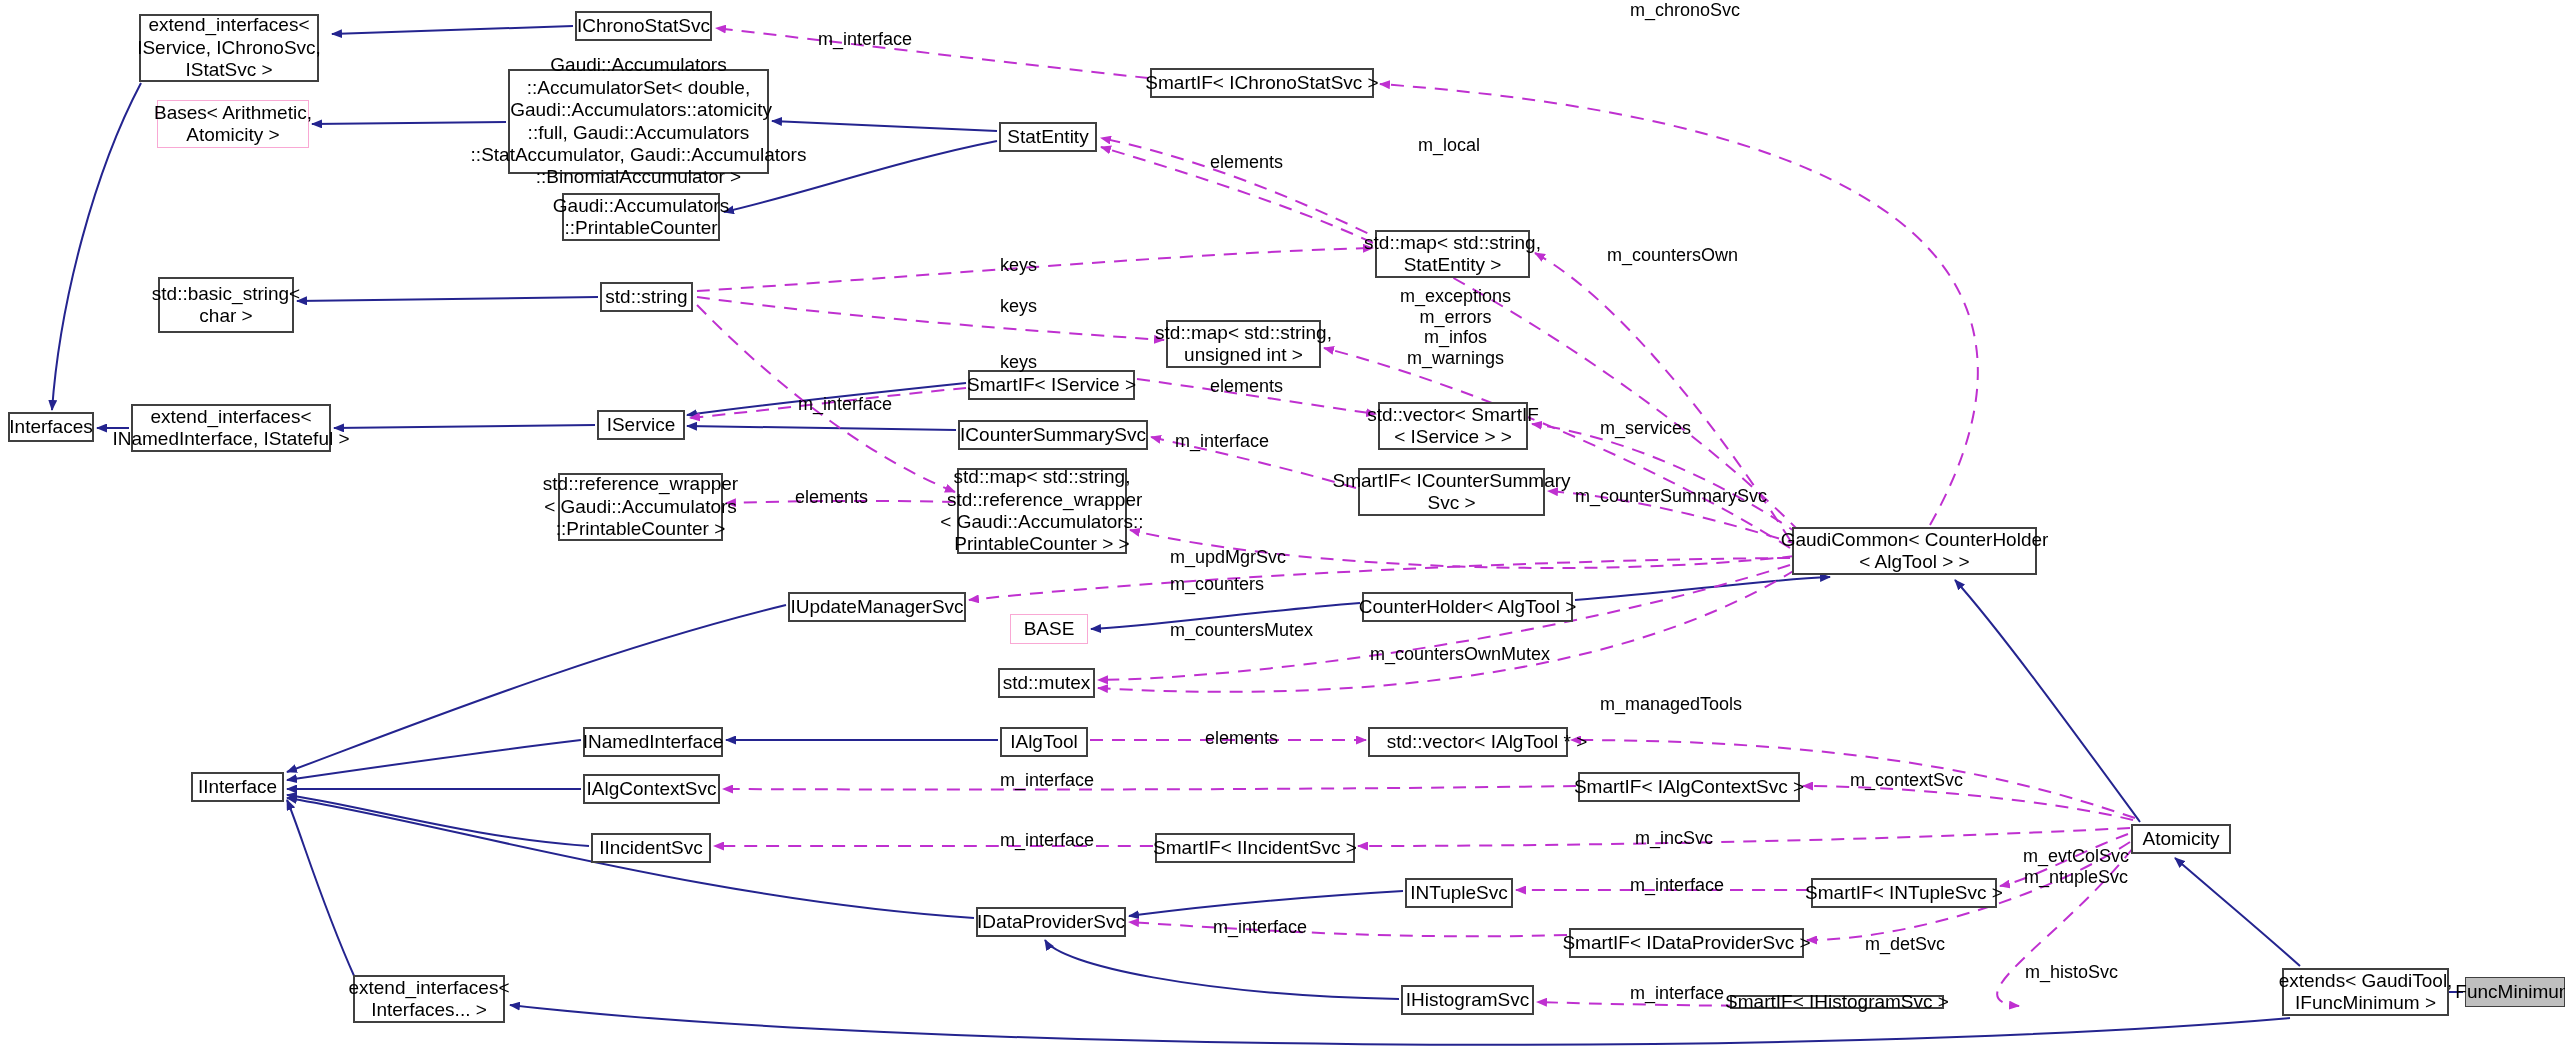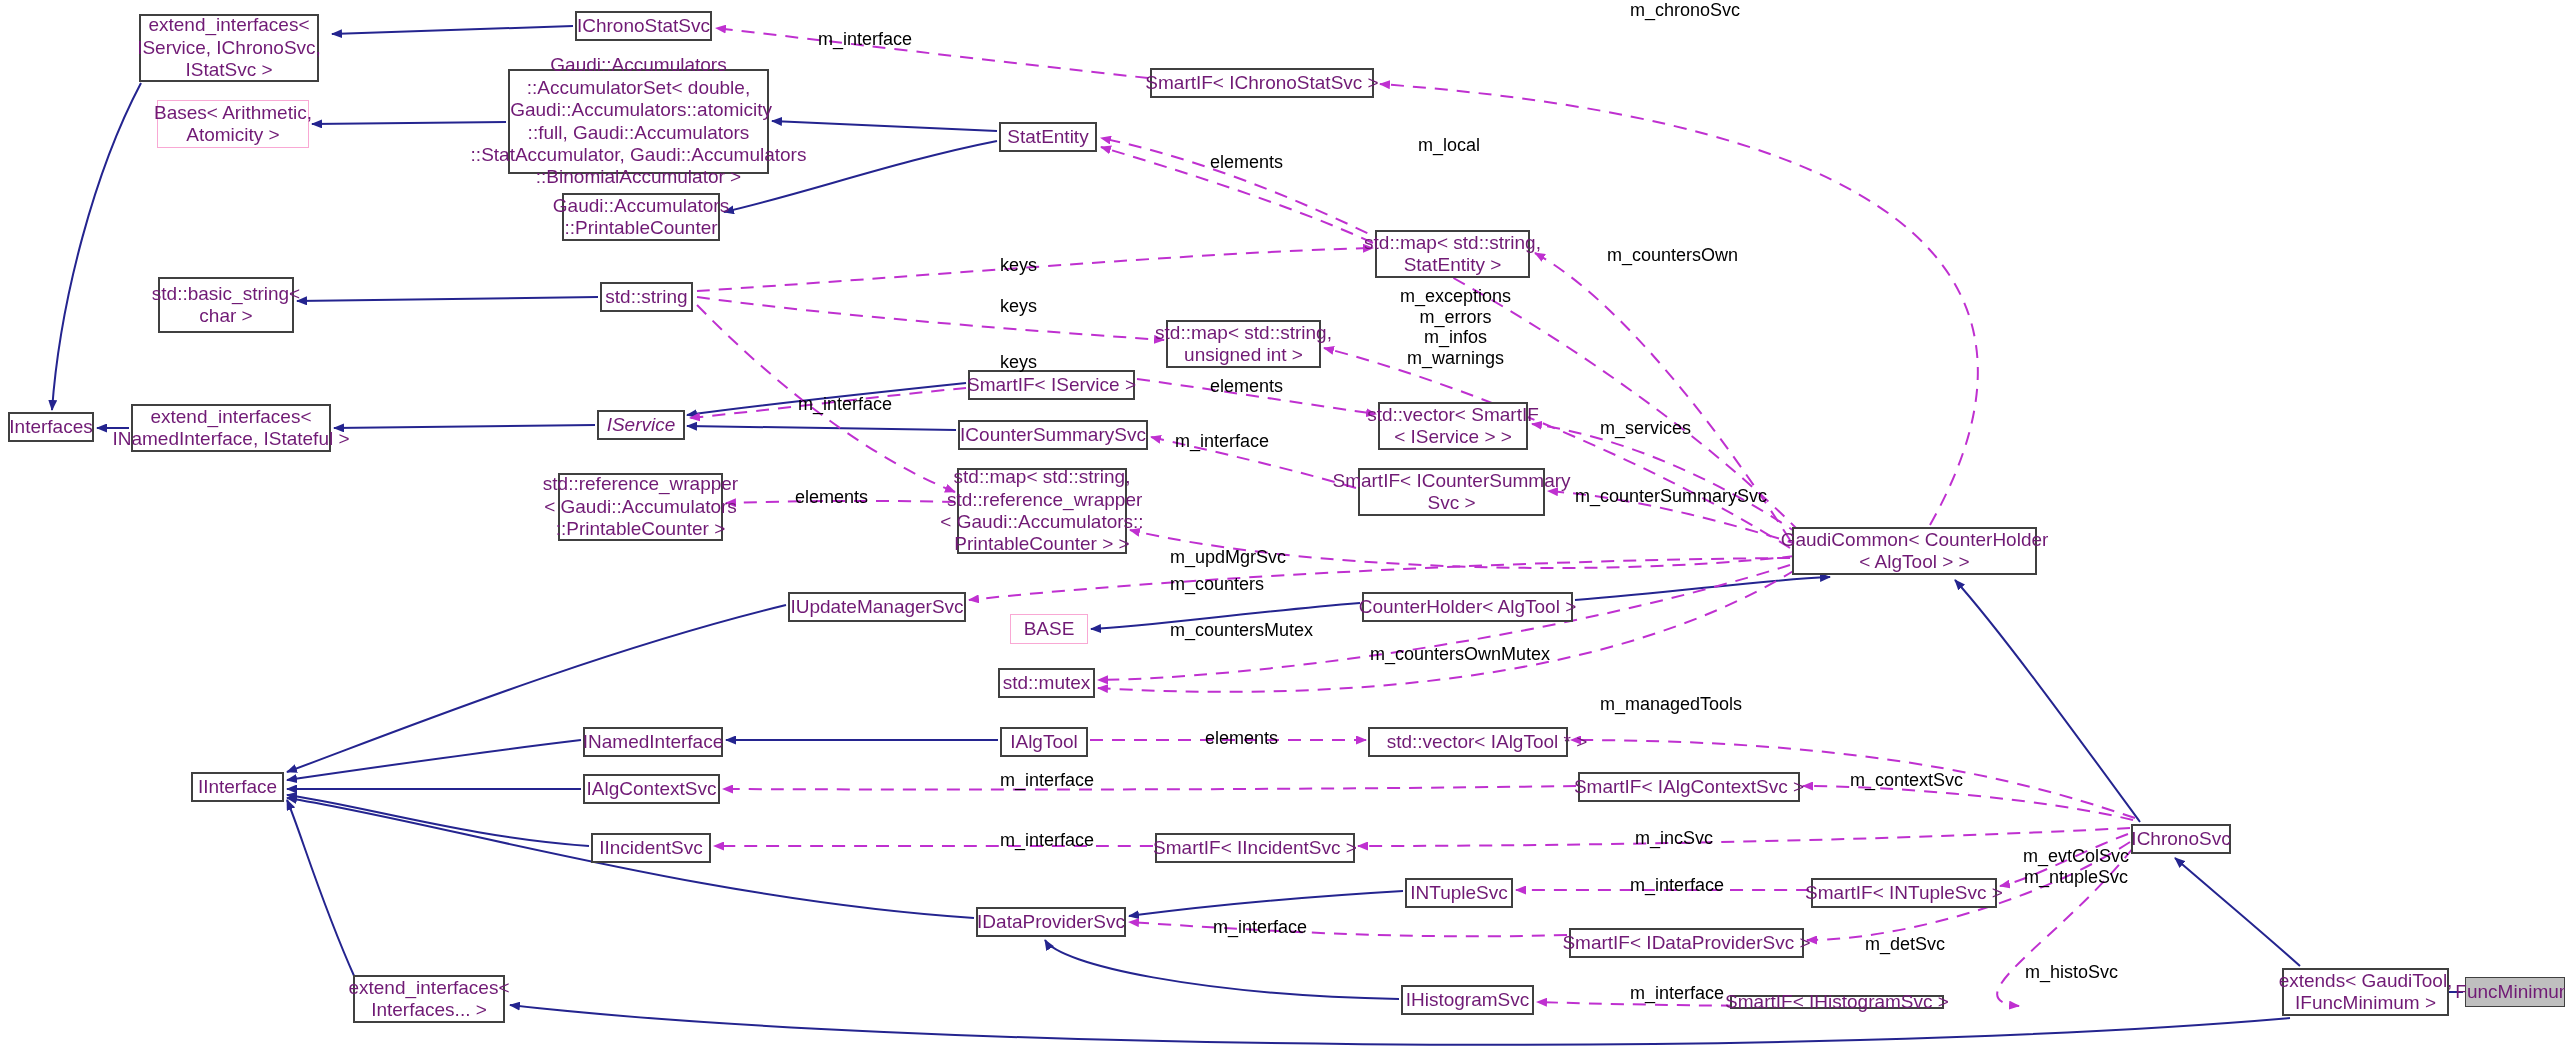--- a/index.html
+++ b/index.html
@@ -21,21 +21,21 @@
     top: 0;
     width: 2565px;
     height: 1056px;
     pointer-events: none;
   }
   .node {
     position: absolute;
     box-sizing: border-box;
     background: #ffffff;
     border: 1px solid #000000;
-    color: #701a75;
+    color: #000000;
     display: flex;
     align-items: center;
     justify-content: center;
     text-align: center;
     font-size: 19px;
     line-height: 1.18;
     white-space: pre;
     padding: 2px 6px;
     z-index: 5;
   }
@@ -208,21 +208,21 @@
 StatEntity &gt;</div>
       <div class="node thick" style="left: 158px; top: 277px; width: 136px; height: 56px;">std::basic_string&lt;
 char &gt;</div>
       <div class="node thick" style="left: 600px; top: 282px; width: 93px; height: 30px;">std::string</div>
       <div class="node thick" style="left: 1166px; top: 320px; width: 155px; height: 48px;">std::map&lt; std::string,
 unsigned int &gt;</div>
       <div class="node thick" style="left: 968px; top: 370px; width: 167px; height: 30px;">SmartIF&lt; IService &gt;</div>
       <div class="node thick" style="left: 8px; top: 412px; width: 86px; height: 30px;">Interfaces</div>
       <div class="node thick" style="left: 131px; top: 404px; width: 200px; height: 48px;">extend_interfaces&lt;
 INamedInterface, IStateful &gt;</div>
-      <div class="node thick" style="left: 597px; top: 410px; width: 88px; height: 30px; font-style: italic;">IService</div>
+      <div class="node thick" style="left: 597px; top: 410px; width: 88px; height: 30px;">IService</div>
       <div class="node thick" style="left: 1378px; top: 402px; width: 150px; height: 48px;">std::vector&lt; SmartIF
 &lt; IService &gt; &gt;</div>
       <div class="node thick" style="left: 958px; top: 420px; width: 190px; height: 30px;">ICounterSummarySvc</div>
       <div class="node thick" style="left: 1358px; top: 468px; width: 187px; height: 48px;">SmartIF&lt; ICounterSummary
 Svc &gt;</div>
       <div class="node thick" style="left: 558px; top: 473px; width: 165px; height: 68px;">std::reference_wrapper
 &lt; Gaudi::Accumulators
 ::PrintableCounter &gt;</div>
       <div class="node thick" style="left: 957px; top: 468px; width: 170px; height: 86px;">std::map&lt; std::string,
  std::reference_wrapper
@@ -235,21 +235,21 @@
       <div class="node light" style="left: 1010px; top: 614px; width: 78px; height: 30px;">BASE</div>
       <div class="node thick" style="left: 998px; top: 668px; width: 97px; height: 30px;">std::mutex</div>
       <div class="node thick" style="left: 583px; top: 727px; width: 140px; height: 30px;">INamedInterface</div>
       <div class="node thick" style="left: 1000px; top: 727px; width: 88px; height: 30px;">IAlgTool</div>
       <div class="node thick" style="left: 1368px; top: 727px; width: 200px; height: 30px; padding-left: 44px;">std::vector&lt; IAlgTool * &gt;</div>
       <div class="node thick" style="left: 191px; top: 772px; width: 93px; height: 30px; text-align: right;">IInterface</div>
       <div class="node thick" style="left: 583px; top: 774px; width: 137px; height: 30px;">IAlgContextSvc</div>
       <div class="node thick" style="left: 1578px; top: 772px; width: 222px; height: 30px;">SmartIF&lt; IAlgContextSvc &gt;</div>
       <div class="node thick" style="left: 591px; top: 833px; width: 120px; height: 30px;">IIncidentSvc</div>
       <div class="node thick" style="left: 1155px; top: 833px; width: 200px; height: 30px;">SmartIF&lt; IIncidentSvc &gt;</div>
-      <div class="node thick" style="left: 2131px; top: 824px; width: 100px; height: 30px;">IChronoSvc</div>
+      <div class="node thick" style="left: 2131px; top: 824px; width: 100px; height: 30px;">Atomicity</div>
       <div class="node thick" style="left: 1405px; top: 878px; width: 108px; height: 30px;">INTupleSvc</div>
       <div class="node thick" style="left: 1811px; top: 878px; width: 186px; height: 30px;">SmartIF&lt; INTupleSvc &gt;</div>
       <div class="node thick" style="left: 976px; top: 907px; width: 150px; height: 30px;">IDataProviderSvc</div>
       <div class="node thick" style="left: 1569px; top: 928px; width: 235px; height: 30px;">SmartIF&lt; IDataProviderSvc &gt;</div>
       <div class="node thick" style="left: 353px; top: 975px; width: 152px; height: 48px;">extend_interfaces&lt;
 Interfaces... &gt;</div>
       <div class="node thick" style="left: 1401px; top: 985px; width: 133px; height: 30px;">IHistogramSvc</div>
       <div class="node thick" style="left: 1730px; top: 995px; width: 214px; height: 14px;">SmartIF&lt; IHistogramSvc &gt;</div>
       <div class="node thick" style="left: 2266px; top: 968px; width: 167px; height: 48px; margin-left: 16px;">extends&lt; GaudiTool,
 IFuncMinimum &gt;</div>

